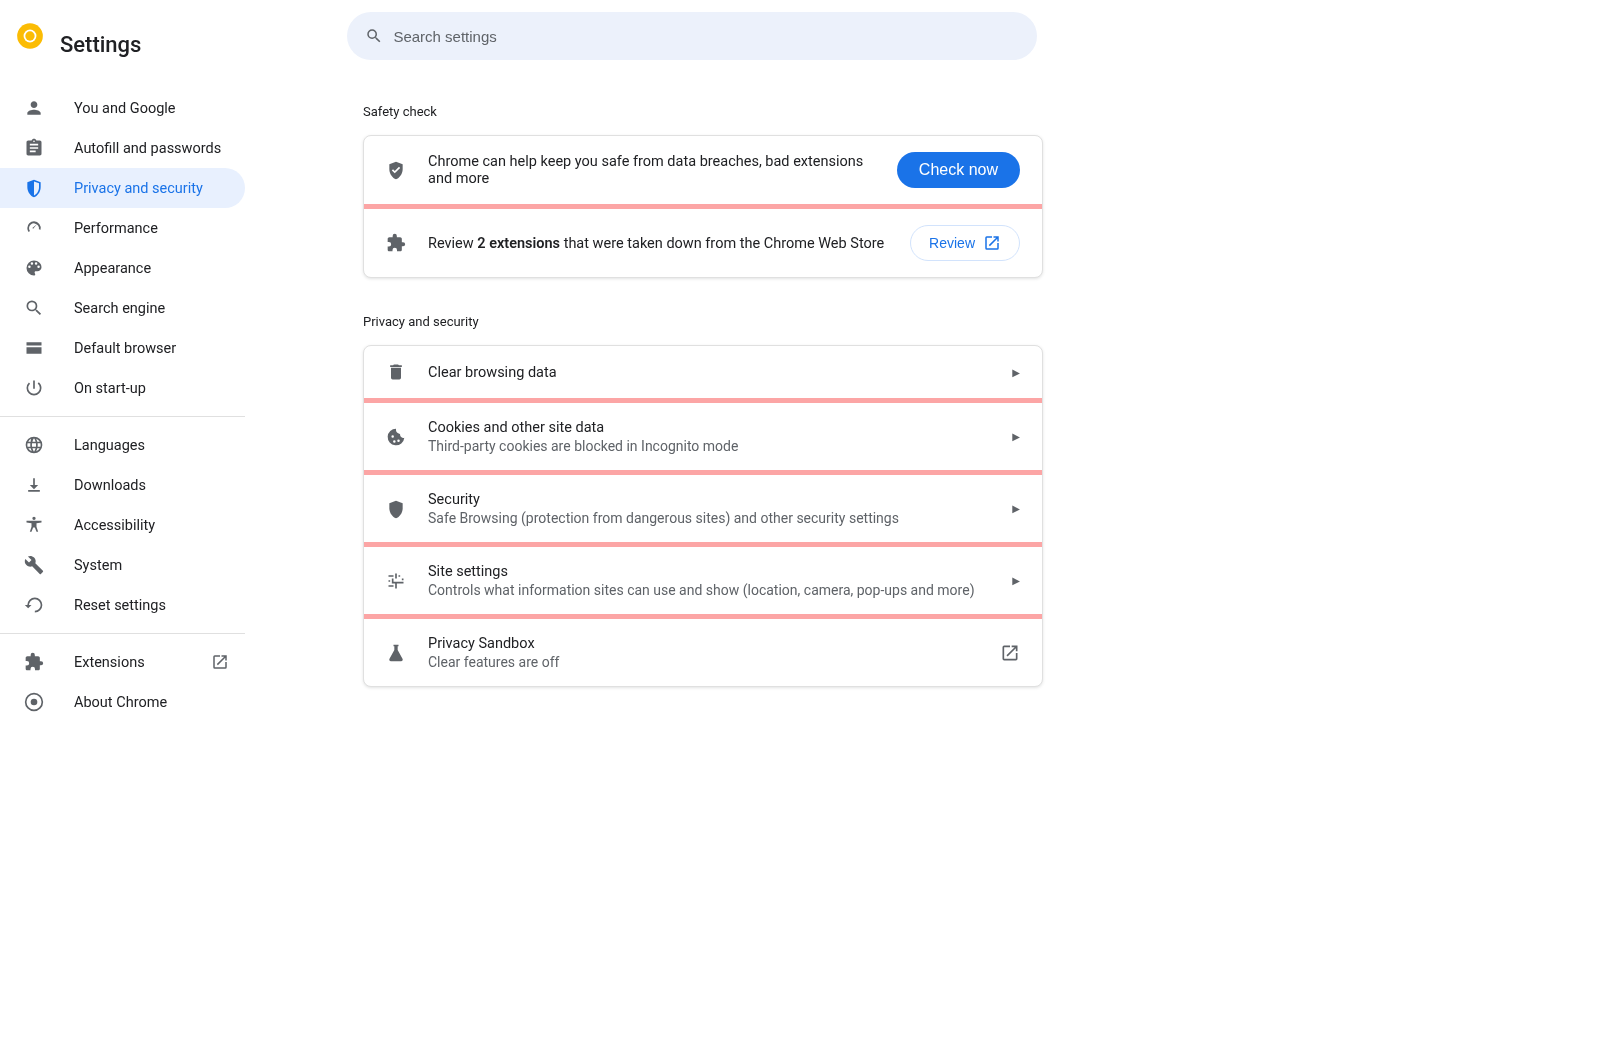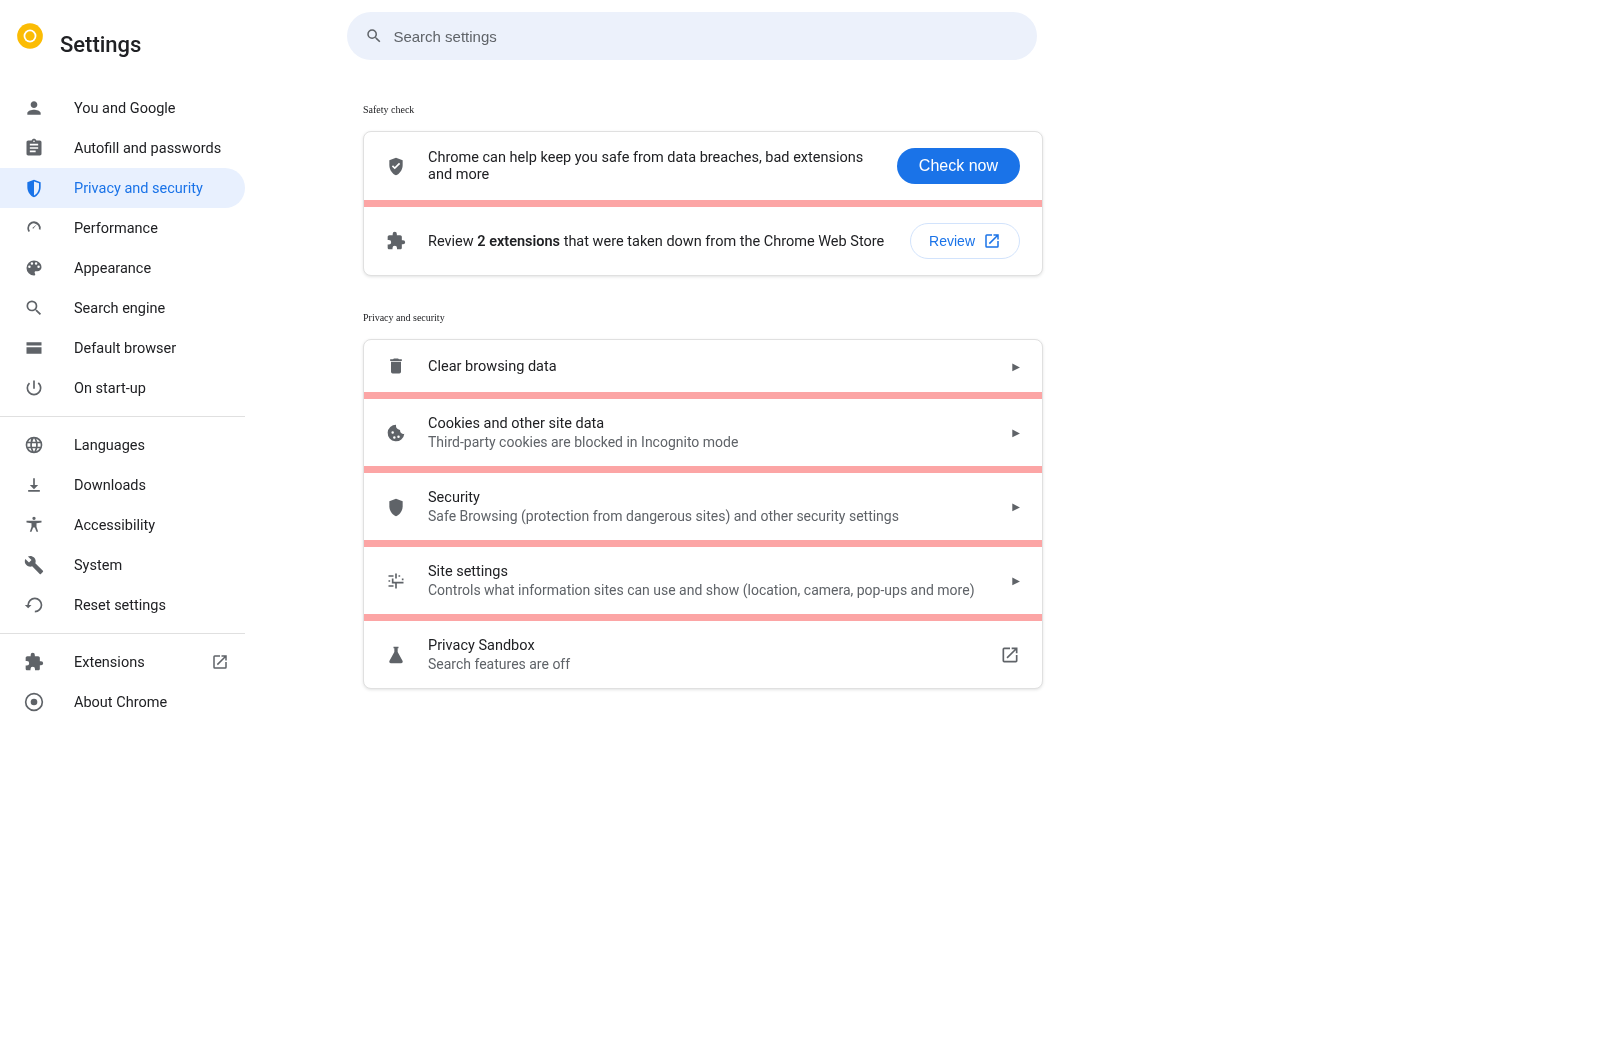--- a/index.html
+++ b/index.html
@@ -94,39 +94,38 @@
     border: none;
     border-top: 1px solid #e0e0e0;
     margin: 8px 0;
   }
   .main {
     margin-left: 118px;
     width: 680px;
     padding-top: 32px;
   }
   .section-title {
-    font-size: 10px;
+    font-size: 13px;
     font-weight: 400;
     color: #202124;
     margin-bottom: 16px;
-    font-family: Liberation Serif, serif;
   }
   .card {
     border: 1px solid #e0e0e0;
     border-radius: 8px;
     box-shadow: 0 1px 3px rgba(60,64,67,.15);
     margin-bottom: 36px;
     background:#fff;
   }
   .row {
     display: flex;
     align-items: center;
     padding: 16px 22px;
     gap: 22px;
-    border-bottom: 7px solid #fca5a5;
+    border-bottom: 5px solid #fca5a5;
   }
   .card .row:last-child { border-bottom: none; }
   .row .ricon {
     color: #5f6368;
     width:20px; height:20px;
     flex-shrink:0;
     display:flex; align-items:center; justify-content:center;
   }
   .row .text {
     flex: 1;
@@ -437,21 +436,21 @@
       </div>
 
       <div class="row row-link">
         <span class="ricon">
             <svg viewBox="0 0 24 24" width="20" height="20" fill="currentColor">
               <path d="M9 2v2h1v4.5L4.2 19c-.8 1.3.2 3 1.7 3h12.2c1.5 0 2.5-1.7 1.7-3L14 8.5V4h1V2H9z"></path>
             </svg>
           </span>
         <div class="text">
           <div>Privacy Sandbox</div>
-          <div class="sub">Search features are off</div>
+          <div class="sub">Clear features are off</div>
         </div>
         <span class="openext">
             <svg viewBox="0 0 24 24" width="20" height="20" fill="currentColor">
               <path d="M19 19H5V5h7V3H5a2 2 0 00-2 2v14a2 2 0 002 2h14a2 2 0 002-2v-7h-2v7zM14 3v2h3.59l-9.83 9.83 1.41 1.41L19 6.41V10h2V3h-7z"></path>
             </svg>
           </span>
       </div>
 
     </div>
 

